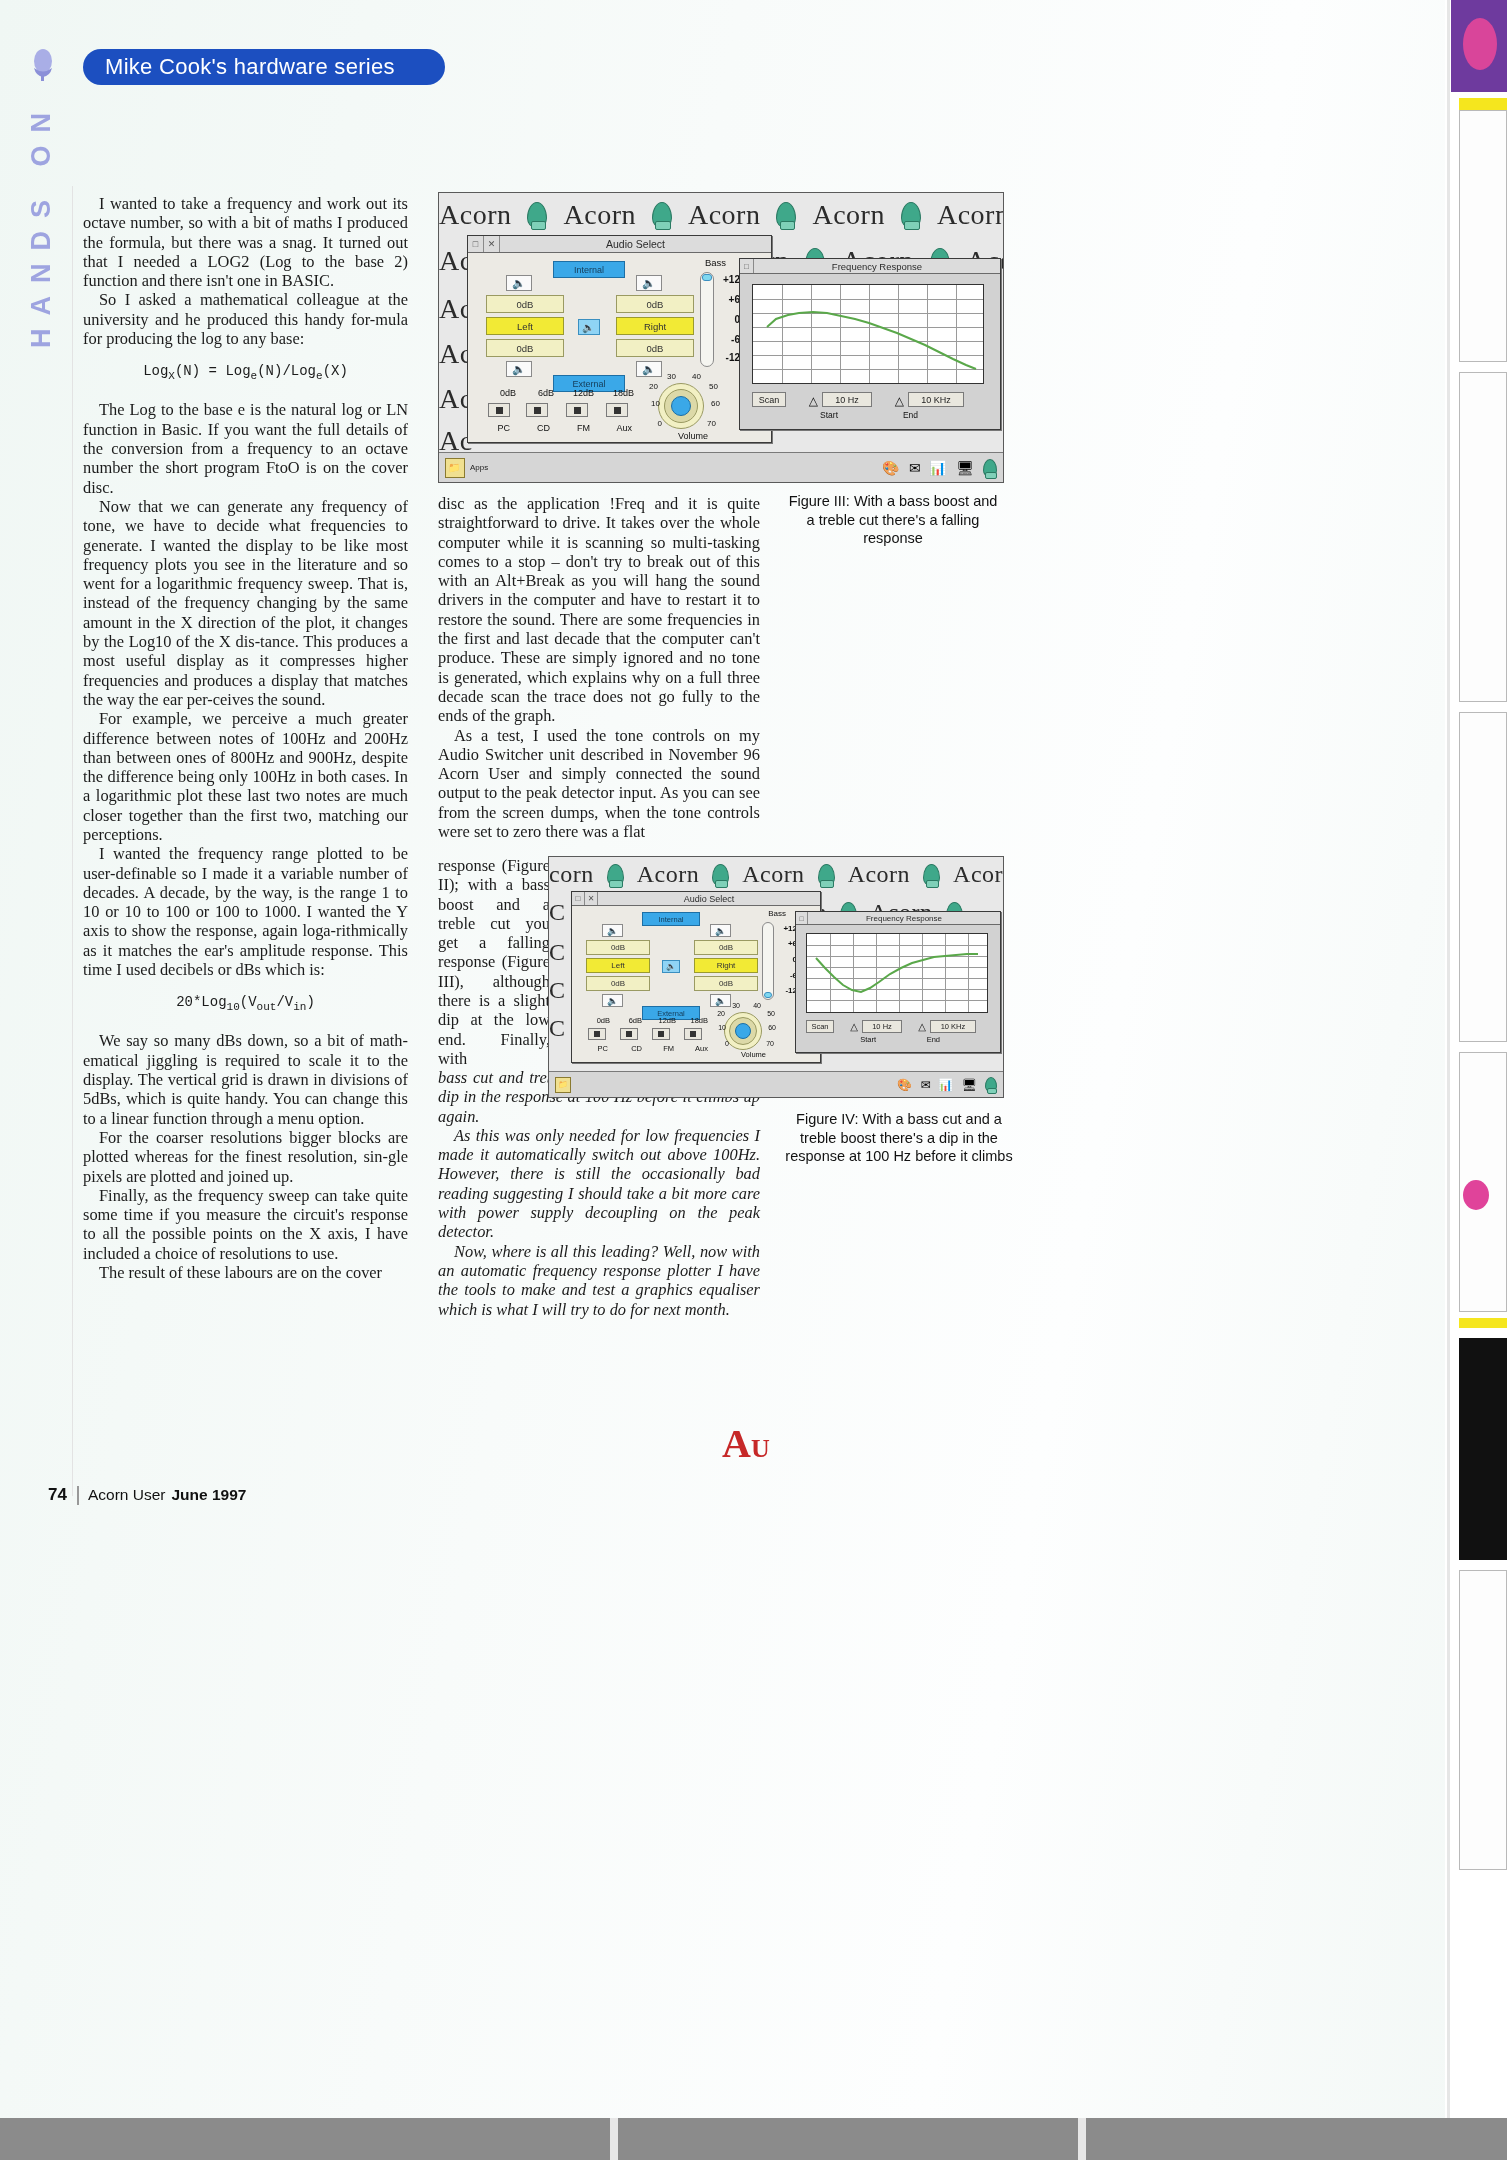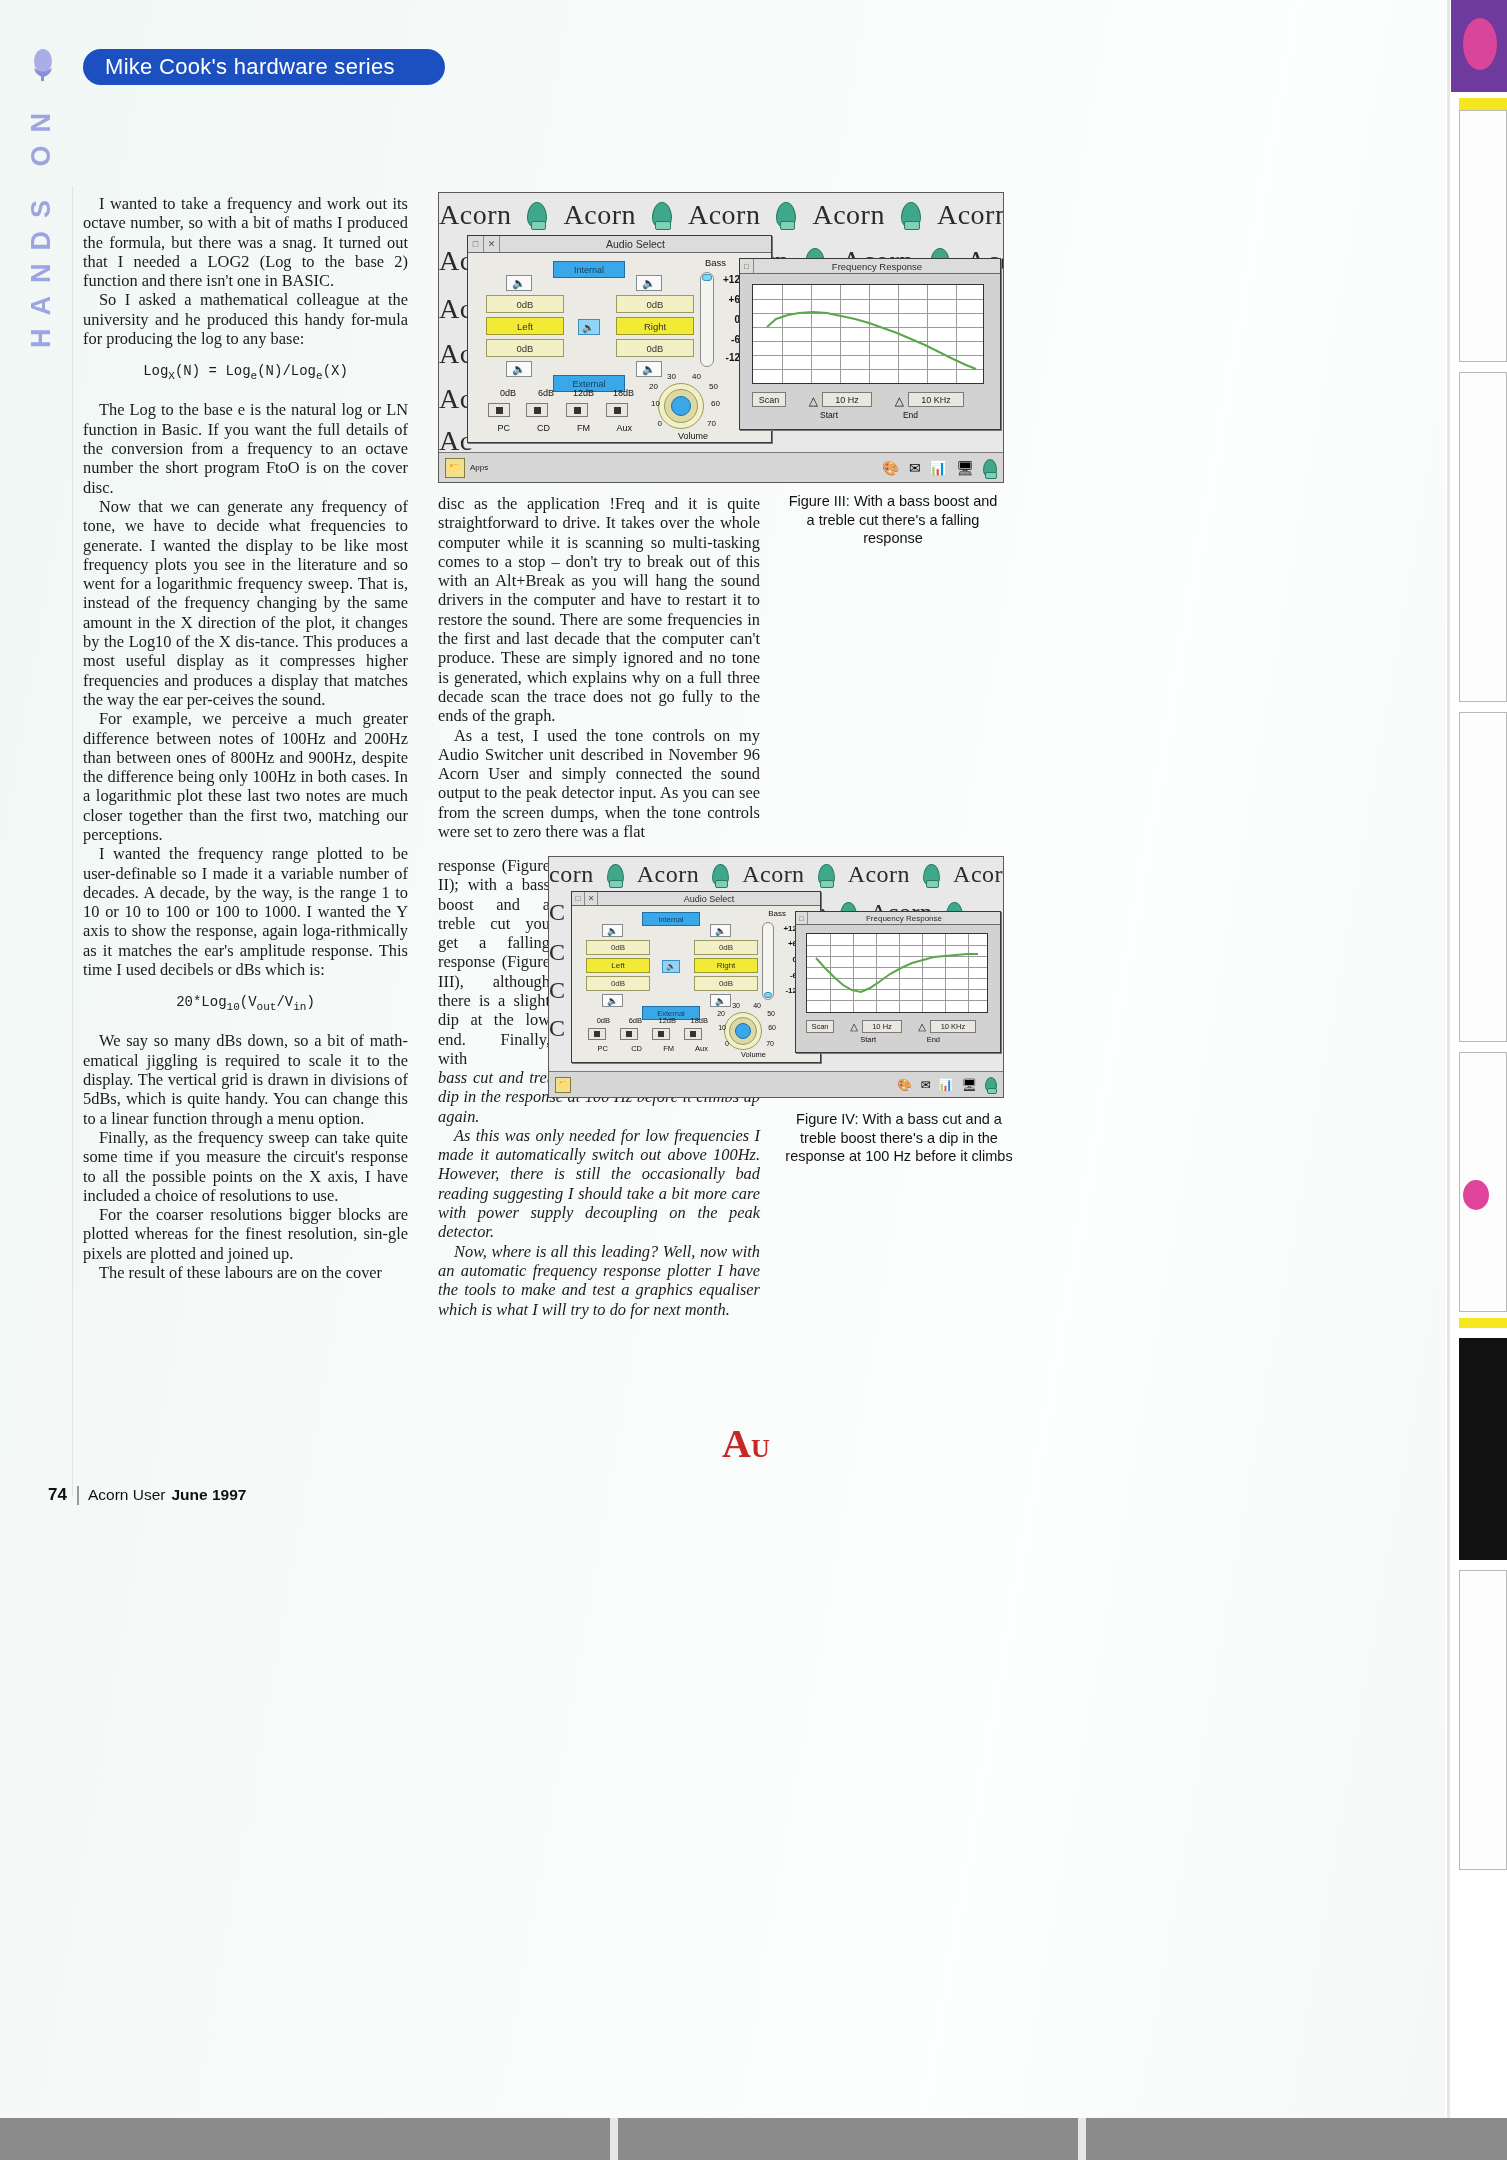--- a/index.html
+++ b/index.html
@@ -294,22 +294,22 @@
   <p>The Log to the base e is the natural log or LN function in Basic. If you want the full details of the conversion from a frequency to an octave number the short program FtoO is on the cover disc.</p>
   <p>Now that we can generate any frequency of tone, we have to decide what frequencies to generate. I wanted the display to be like most frequency plots you see in the literature and so went for a logarithmic frequency sweep. That is, instead of the frequency changing by the same amount in the X direction of the plot, it changes by the Log10 of the X dis-tance. This produces a most useful display as it compresses higher frequencies and produces a display that matches the way the ear per-ceives the sound.</p>
   <p>For example, we perceive a much greater difference between notes of 100Hz and 200Hz than between ones of 800Hz and 900Hz, despite the difference being only 100Hz in both cases. In a logarithmic plot these last two notes are much closer together than the first two, matching our perceptions.</p>
   <p>I wanted the frequency range plotted to be user-definable so I made it a variable number of decades. A decade, by the way, is the range 1 to 10 or 10 to 100 or 100 to 1000. I wanted the Y axis to show the response, again loga-rithmically as it matches the ear's amplitude response. This time I used decibels or dBs which is:</p>
 
   <div class="formula">
     <span>20*Log</span><sub>10</sub><span>(V</span><sub>out</sub><span>/V</span><sub>in</sub><span>)</span>
   </div>
 
   <p>We say so many dBs down, so a bit of math-ematical jiggling is required to scale it to the display. The vertical grid is drawn in divisions of 5dBs, which is quite handy. You can change this to a linear function through a menu option.</p>
+  <p>For the coarser resolutions bigger blocks are plotted whereas for the finest resolution, sin-gle pixels are plotted and joined up.</p>
   <p>Finally, as the frequency sweep can take quite some time if you measure the circuit's response to all the possible points on the X axis, I have included a choice of resolutions to use.</p>
-  <p>For the coarser resolutions bigger blocks are plotted whereas for the finest resolution, sin-gle pixels are plotted and joined up.</p>
   <p>The result of these labours are on the cover</p>
 </div>
 
 <div class="col" id="col2">
   <p class="noindent">disc as the application !Freq and it is quite straightforward to drive. It takes over the whole computer while it is scanning so multi-tasking comes to a stop – don't try to break out of this with an Alt+Break as you will hang the sound drivers in the computer and have to restart it to restore the sound. There are some frequencies in the first and last decade that the computer can't produce. These are simply ignored and no tone is generated, which explains why on a full three decade scan the trace does not go fully to the ends of the graph.</p>
   <p>As a test, I used the tone controls on my Audio Switcher unit described in November 96 Acorn User and simply connected the sound output to the peak detector input. As you can see from the screen dumps, when the tone controls were set to zero there was a flat</p>
 </div>
 
 <div class="col" id="col2narrow">response (Figure II); with a bass boost and a treble cut you get a falling response (Figure III), although there is a slight dip at the low end. Finally, with</div>
 

